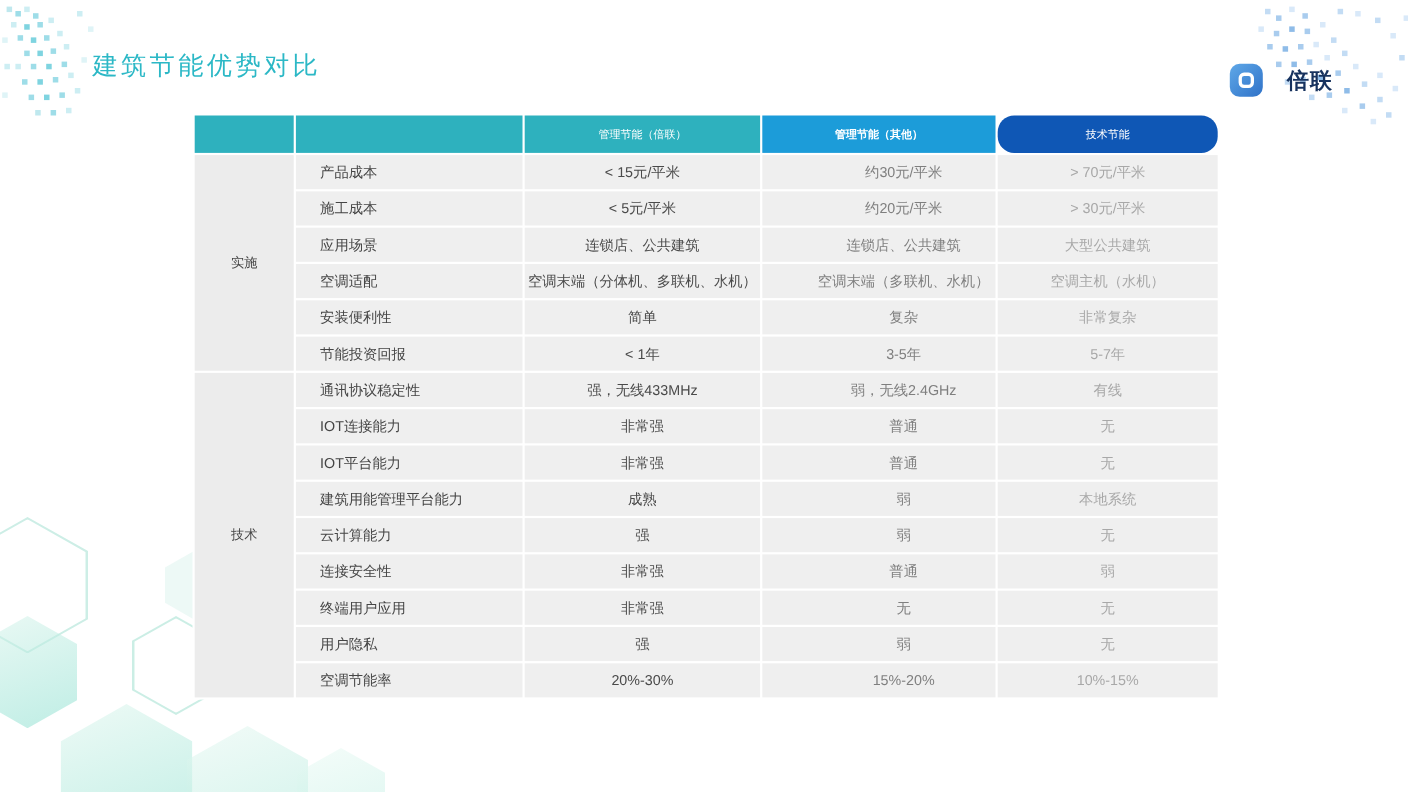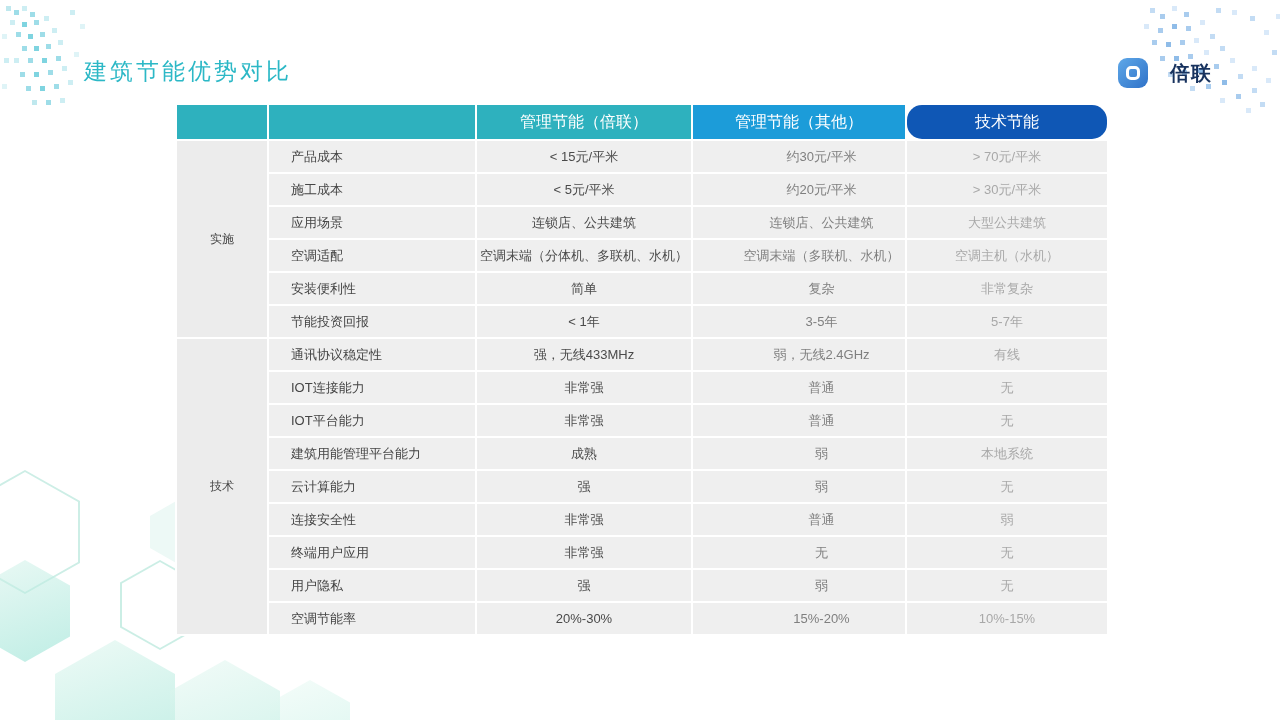--- a/index.html
+++ b/index.html
@@ -46,44 +46,44 @@
     140px 98px #d9e9f9, 156px 94px #a9ccee, 172px 88px #c3dcf4, 186px 78px #d9e9f9,
     166px 108px #d9e9f9, 180px 102px #c3dcf4, 192px 50px #c3dcf4, 184px 30px #d9e9f9,
     170px 16px #c3dcf4, 152px 10px #d9e9f9, 136px 8px #c3dcf4, 196px 14px #d9e9f9;}
 
   .hex{position:absolute;clip-path:polygon(50% 0,100% 25%,100% 75%,50% 100%,0 75%,0 25%);}
   .hex .inner{position:absolute;left:2px;top:2px;right:2px;bottom:2px;
     clip-path:polygon(50% 0,100% 25%,100% 75%,50% 100%,0 75%,0 25%);background:#fff;}
 
   
   .slide-title{
-    position:absolute;left:84px;top:56px;
+    position:absolute;left:84px;top:44px;
     font-size:23px;letter-spacing:3px;color:var(--title_accent);
     font-weight:400;
   }
   .logo{position:absolute;left:1118px;top:58px;display:flex;align-items:center;gap:22px;}
   .logo-icon{width:30px;height:30px;border-radius:9px;
     background:linear-gradient(135deg,#5fa8e8,#2f72c8);
     position:relative;}
   .logo-icon .ring{position:absolute;left:8px;top:8px;width:14px;height:14px;
     border:3px solid #fff;border-radius:5px;}
   .logo-text{font-size:20px;font-weight:700;color:var(--logo_navy);letter-spacing:1px;}
 
   
   .cmp-table{
     position:absolute;left:175px;top:103px;
     border-collapse:separate;border-spacing:2px;
     table-layout:fixed;width:934px;
     background:#ffffff;
   }
-  .cmp-table th{height:34px;font-size:16px;font-weight:400;color:#ffffff;text-align:center;}
+  .cmp-table th{height:34px;font-size:10px;font-weight:400;color:#ffffff;text-align:center;}
   .cmp-table td{height:31px;font-size:13px;text-align:center;vertical-align:middle;background:var(--row_bg);}
   th.h-blank{background:var(--header_beilian);}
   th.h-beilian{background:var(--header_beilian);}
-  th.h-other{background:var(--header_other);}
+  th.h-other{background:var(--header_other);font-weight:bold;}
   th.h-tech{background:var(--header_tech);border-radius:15px;}
   td.group-cell{background:var(--group_bg);color:var(--label_text);font-size:12px;}
   td.label-cell{text-align:left;padding-left:22px;color:var(--label_text);}
   td.val-beilian{color:var(--beilian_text);}
   td.val-other{color:var(--other_text);padding-left:45px;}
   td.val-tech{color:var(--tech_text);}
 </style>
 </head>
 <body>
 

